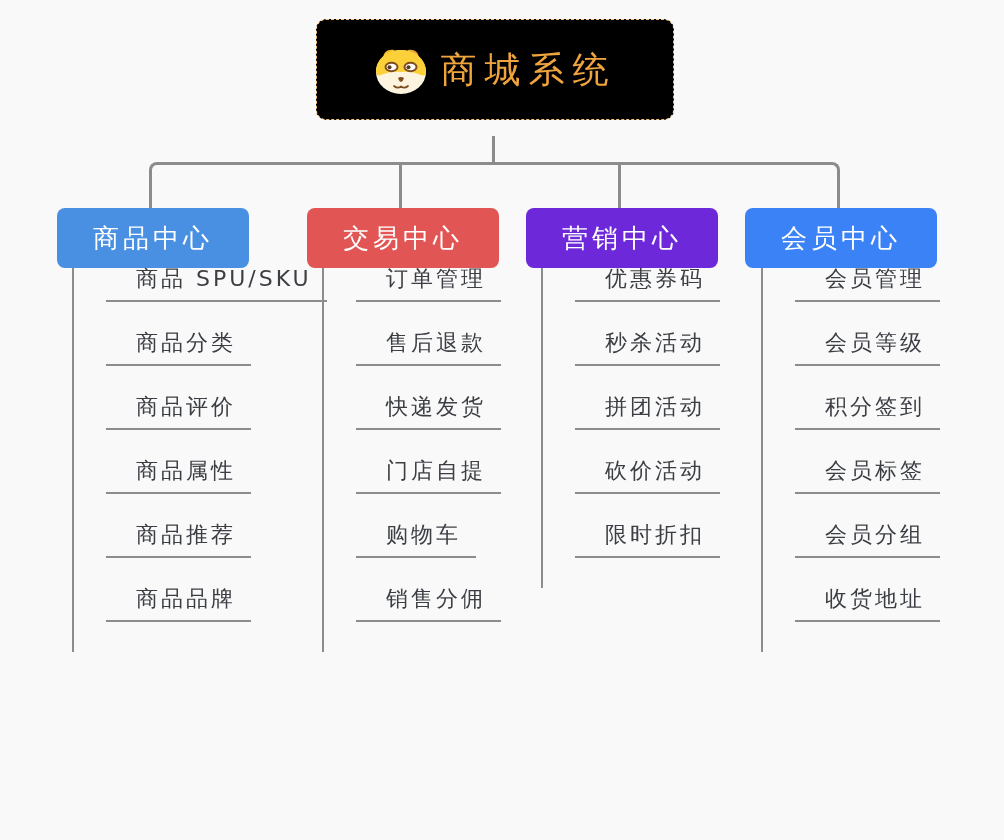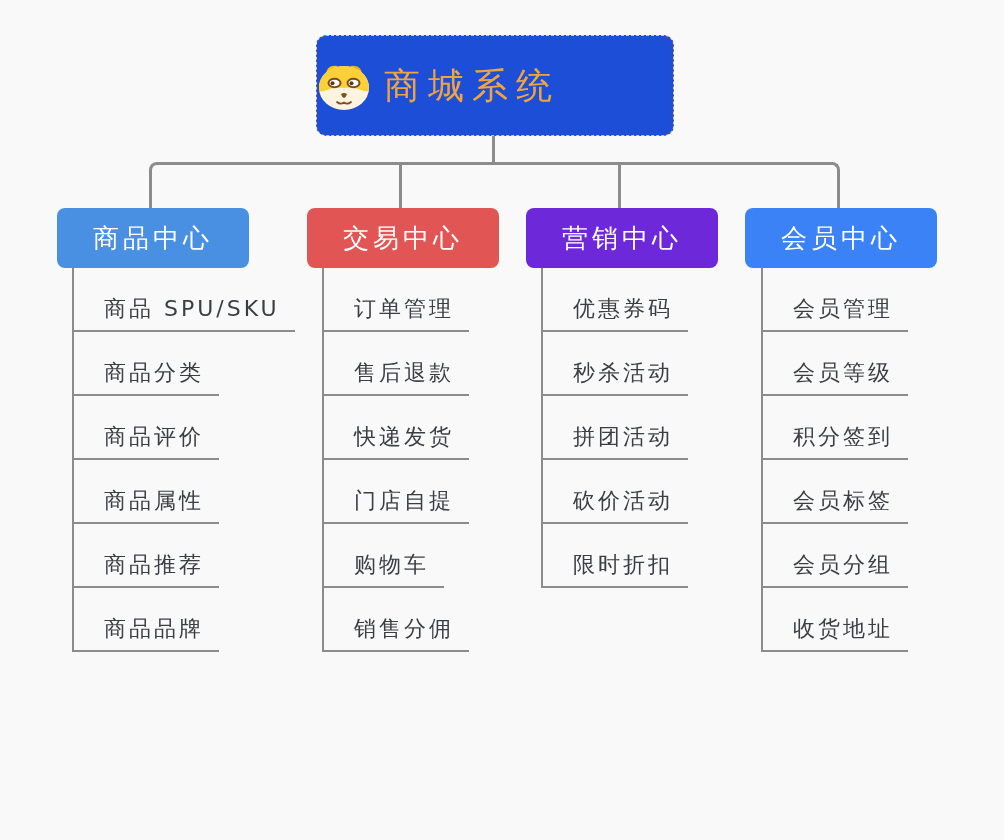--- a/index.html
+++ b/index.html
@@ -4,24 +4,24 @@
 <style>
   html,body{margin:0;padding:0;}
   .canvas{
     position:relative;width:1004px;height:840px;
     background:var(--bg,#f9f9f9);
     font-family:"DejaVu Sans","Liberation Sans",sans-serif;
     overflow:hidden;
   }
   
   .root-node{
-    position:absolute;left:316px;top:35px;width:358px;height:101px;
-    box-sizing:border-box;background:#1d4ed8;
+    position:absolute;left:316px;top:19px;width:358px;height:101px;
+    box-sizing:border-box;background:#000000;
     border:1px dashed var(--root-border,#f0c47e);border-radius:10px;
-    display:flex;align-items:center;justify-content:flex-start;gap:13px;
+    display:flex;align-items:center;justify-content:center;gap:13px;
   }
   .root-title{
     font-size:36px;letter-spacing:8px;font-weight:500;
     color:var(--root-accent,#f0a43e);line-height:1;white-space:nowrap;
   }
   
   .stub{position:absolute;left:492px;top:136px;width:3px;height:28px;background:var(--line,#8c8c8c);}
   .trunk{
     position:absolute;left:149px;top:162px;width:691px;height:46px;box-sizing:border-box;
     border:3px solid var(--line,#8c8c8c);border-bottom:none;border-radius:8px 8px 0 0;
@@ -36,21 +36,21 @@
     color:#ffffff;font-size:26px;letter-spacing:4px;line-height:1;white-space:nowrap;
     cursor:default;
   }
   .bb0{left:57px;}  .bb1{left:307px;}  .bb2{left:526px;}  .bb3{left:745px;}
   
   .leaf-col{
     position:absolute;top:268px;
     border-left:2px solid var(--line,#8c8c8c);
   }
   .lc0{left:72px;} .lc1{left:322px;} .lc2{left:541px;} .lc3{left:761px;}
-  .leaf-row{height:64px;display:flex;align-items:flex-end;}
+  .leaf-row{height:64px;display:flex;align-items:flex-start;padding-left:32px;}
   .leaf{
     display:inline-block;white-space:nowrap;
     padding:0 15px 10px 30px;
     border-bottom:2px solid var(--line,#8c8c8c);
     font-size:22px;letter-spacing:3px;line-height:1;
     color:#3b3e43;
   }
 </style>
 </head>
 <body>

